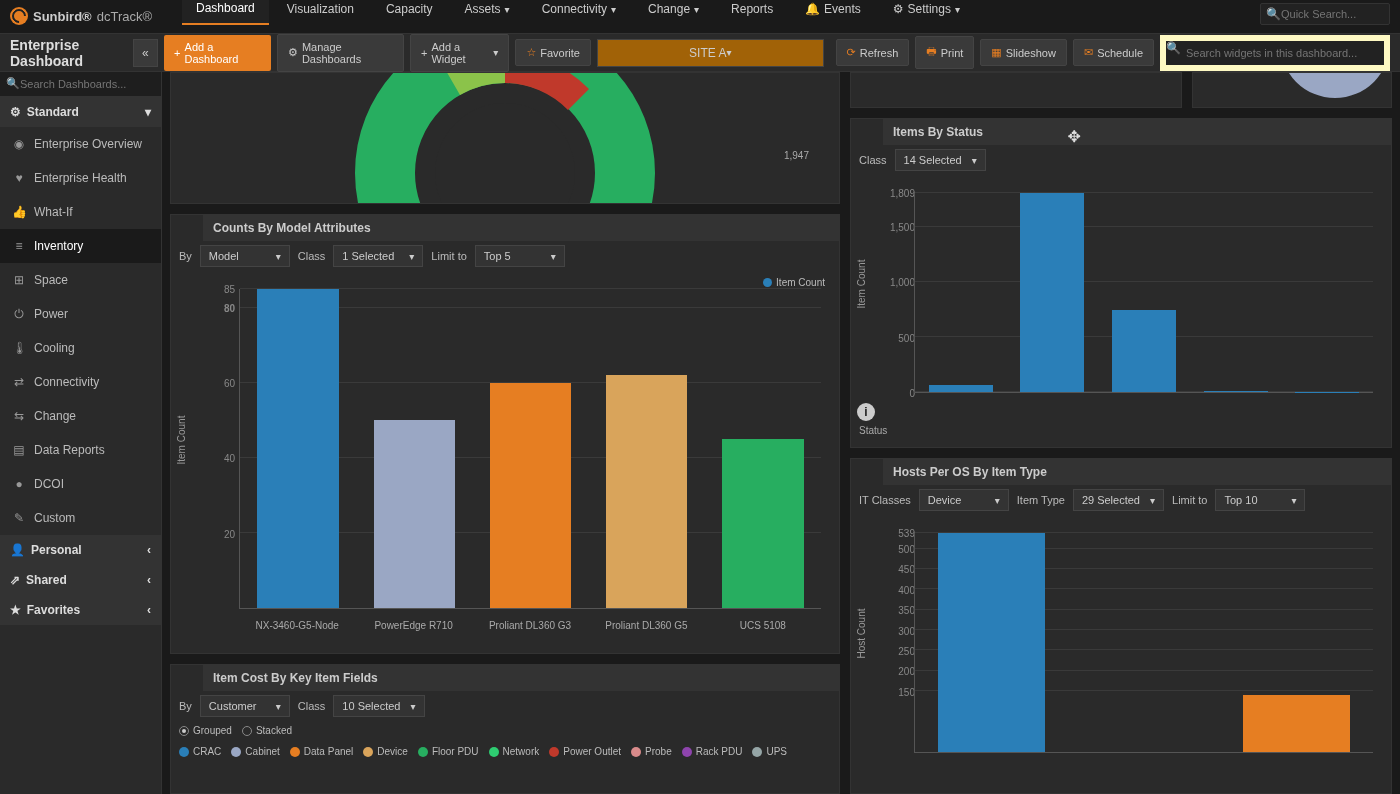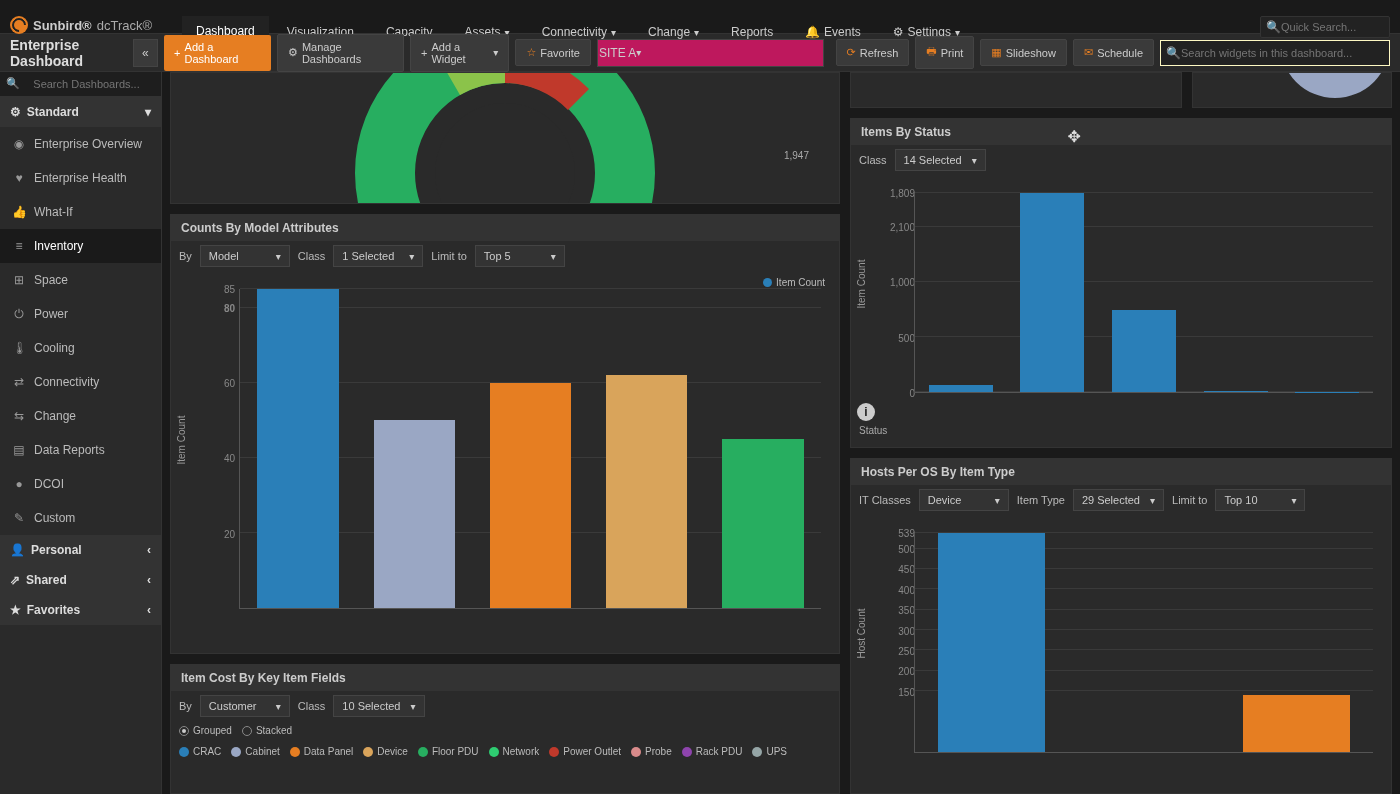--- a/index.html
+++ b/index.html
@@ -1,54 +1,54 @@
 <!DOCTYPE html>
 <html><head>
 <meta charset="utf-8">
 <style>
 * { margin: 0; padding: 0; box-sizing: border-box; font-family: Arial, Helvetica, sans-serif; }
 body { background: #1a1a1a; color: #a0a0a0; font-size: 12px; width: 1400px; height: 794px; overflow: hidden; position: relative; }
 
 
-.topnav { height: 34px; background: #1a1a1a; display: flex; align-items: flex-start; padding: 16px 10px; border-bottom: 1px solid #333; }
+.topnav { height: 34px; background: #1a1a1a; display: flex; align-items: flex-end; padding: 8px 10px; border-bottom: 1px solid #333; }
 .brand { display: flex; align-items: center; gap: 5px; margin-right: 30px; color: #ccc; font-weight: bold; font-size: 13px; }
 .brand-logo { width: 18px; height: 18px; border-radius: 50%; background: #e67e22; display: inline-flex; align-items: center; justify-content: center; }
 .brand-logo::after { content: ""; width:10px; height:10px; border:2px solid #222; border-radius:50%; border-right-color:transparent; transform:rotate(45deg);}
 .nav-items { display: flex; gap: 4px; }
 .nav-item { padding: 8px 14px; color: #ccc; cursor: pointer; display:flex; align-items:center; gap:4px;}
 .nav-item.active { color: #fff; border-bottom: 2px solid #e67e22; background:#222;}
 .spacer { flex: 1; }
 .quick-search { width: 130px; background: #222; border: 1px solid #333; color: #888; padding: 4px 6px; font-size: 11px; border-radius:2px;}
 .quick-search::before{content:"";}
 
 
 .toolbar { height: 38px; background: #2a2a2a; display: flex; align-items: center; padding: 0 10px; gap: 6px; border-bottom:1px solid #333;}
 .page-title { color: #ddd; font-size: 14px; font-weight: bold; margin-right: 8px; width:120px;}
 .btn { padding: 6px 10px; background: #3a3a3a; border: 1px solid #444; color: #ccc; cursor: pointer; font-size: 11px; display:inline-flex; align-items:center; gap:4px; border-radius:2px;}
 .btn.orange { background: #e67e22; color: #fff; border: none; }
-.site-select { width: 250px; background:#be185d; border:1px solid #444; color:#ccc; padding:6px 1px; display:flex; justify-content:flex-start; align-items:center; position:relative;}
-.widget-search { flex:0 0 230px; background:#222; border:1px solid #fef9c3; color:#888; padding:6px 8px; font-size:11px;}
+.site-select { width: 250px; background:#a16207; border:1px solid #444; color:#ccc; padding:6px 1px; display:flex; justify-content:center; align-items:center; position:relative;}
+.widget-search { flex:0 0 230px; background:#222; border:6px solid #fef9c3; color:#888; padding:6px 8px; font-size:11px;}
 .collapse-btn{width:28px; height:28px; background:#3a3a3a; border:1px solid #444; color:#ccc; display:flex; align-items:center; justify-content:center; cursor:pointer;}
 
 
 .layout { display: flex; height: calc(794px - 34px - 38px); }
 .sidebar { width: 162px; background: #2a2a2a; border-right: 1px solid #333; overflow:hidden;}
-.search-dash { width:100%; background:#1e1e1e; border:none; border-bottom:1px solid #333; padding:6px 8px; color:#aaa; font-size:11px;text-align:center;}
+.search-dash { width:100%; background:#1e1e1e; border:none; border-bottom:1px solid #333; padding:6px 8px; color:#aaa; font-size:11px;}
 .side-section { background:#333; padding:8px 10px; color:#ddd; font-size:12px; font-weight:bold; display:flex; align-items:center; justify-content:space-between; cursor:pointer;}
 .side-item { padding:10px 12px; color:#bbb; display:flex; align-items:center; gap:8px; cursor:pointer; font-size:12px;}
 .side-item.active { background:#1a1a1a; color:#fff;}
 .side-icon{width:14px; text-align:center; color:#999;}
 
 .main { flex:1; overflow:hidden; padding:0 8px; position:relative;}
 .cols { display:flex; gap:10px; height:100%;}
 .col-left{ width:670px; display:flex; flex-direction:column; gap:10px;}
 .col-right{ flex:1; display:flex; flex-direction:column; gap:10px;}
 
 .widget { background:#2a2a2a; border:1px solid #333; display:flex; flex-direction:column; }
-.w-title { background:#333; padding:6px 10px; color:#ccc; font-size:12px; font-weight:bold; display:flex; align-items:center; justify-content:space-between;}
+.w-title { background:#333; padding:6px 10px; color:#ccc; font-size:12px; font-weight:bold; display:flex; align-items:center; justify-content:space-between;margin-left:32px;}
 .w-body{ padding:8px; position:relative; flex:1;}
 .donut-widget{flex:1; background:#2a2a2a; border:1px solid #333; position:relative; overflow:hidden;}
 .donut-svg{position:absolute; left:50%; top:-80px; transform:translateX(-50%);}
 .blank-widget{flex:1; background:#2a2a2a; border:1px solid #333; position:relative; overflow:hidden;}
 
 
 .filter-row{display:flex; align-items:center; gap:8px; padding:4px 8px; font-size:11px; color:#bbb;}
 .sel{background:#333; border:1px solid #444; color:#ccc; padding:4px 8px; display:inline-flex; align-items:center; gap:10px; min-width:90px; justify-content:space-between; cursor:pointer; font-size:11px;}
 .chev{font-size:10px;}
 
@@ -347,20 +347,27 @@
                     <div class="bar-slot">
                       <div class="bar" style="height:70.58823529411765%;background:#e67e22"></div>
                     </div>
                     <div class="bar-slot">
                       <div class="bar" style="height:72.94117647058823%;background:#d9a45b"></div>
                     </div>
                     <div class="bar-slot">
                       <div class="bar" style="height:52.94117647058824%;background:#27ae60"></div>
                     </div>
                   </div>
+                </div>
+                <div class="x-labels">
+                  <div class="x-lab">NX-3460-G5-Node</div>
+                  <div class="x-lab">PowerEdge R710</div>
+                  <div class="x-lab">Proliant DL360 G3</div>
+                  <div class="x-lab">Proliant DL360 G5</div>
+                  <div class="x-lab">UCS 5108</div>
                 </div>
               </div>
           </div>
         </div>
 
         <div class="widget" style="height:130px;">
           <div class="w-title">
               <span>Item Cost By Key Item Fields</span>
             </div>
           <div class="filter-row">
@@ -443,21 +450,21 @@
                 <span class="chev">▾</span>
               </div>
           </div>
           <div class="w-body">
             <div class="chart-area sm" id="chart-status">
                 <div class="y-title">Item Count</div>
                 <div class="y-axis">
                   <div class="y-label" style="bottom:0%;transform:translateY(50%);">0</div>
                   <div class="y-label" style="bottom:27.63957987838585%;transform:translateY(50%);">500</div>
                   <div class="y-label" style="bottom:55.2791597567717%;transform:translateY(50%);">1,000</div>
-                  <div class="y-label" style="bottom:82.91873963515755%;transform:translateY(50%);">2,100</div>
+                  <div class="y-label" style="bottom:82.91873963515755%;transform:translateY(50%);">1,500</div>
                   <div class="y-label" style="bottom:100%;transform:translateY(50%);">1,809</div>
                 </div>
                 <div class="plot">
                   <div class="grid-line" style="bottom:0%"></div>
                   <div class="grid-line" style="bottom:27.63957987838585%"></div>
                   <div class="grid-line" style="bottom:55.2791597567717%"></div>
                   <div class="grid-line" style="bottom:82.91873963515755%"></div>
                   <div class="grid-line" style="bottom:100%"></div>
                   <div class="bars">
                     <div class="bar-slot">

